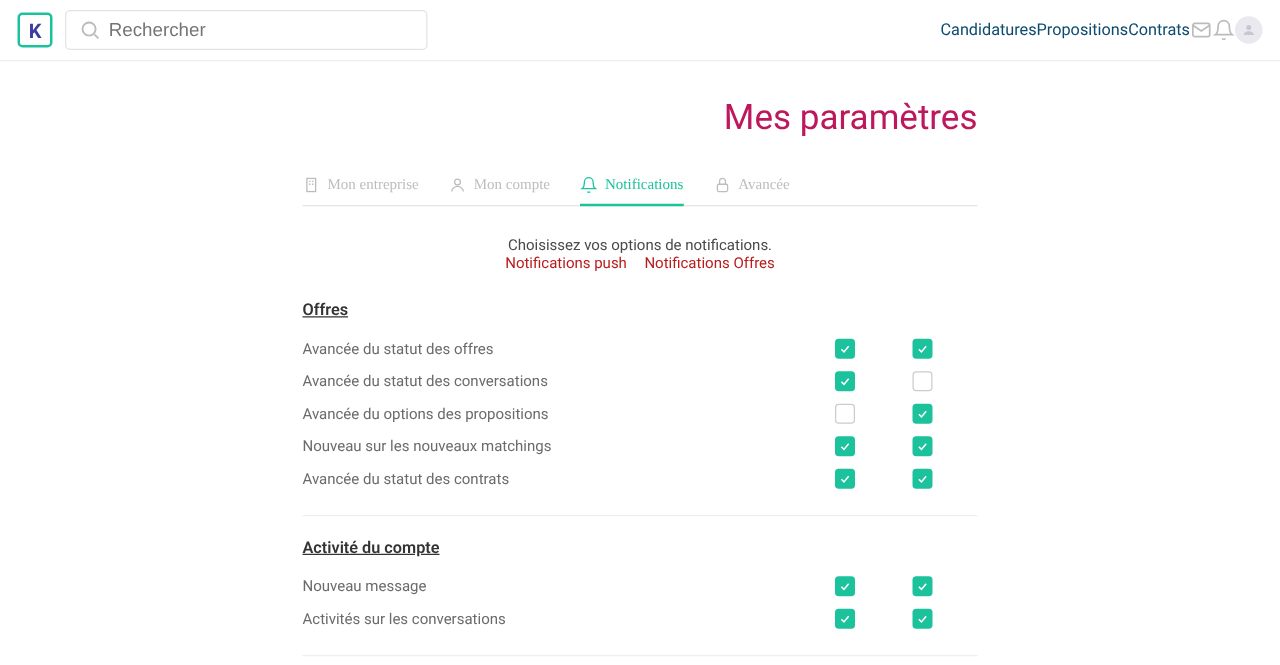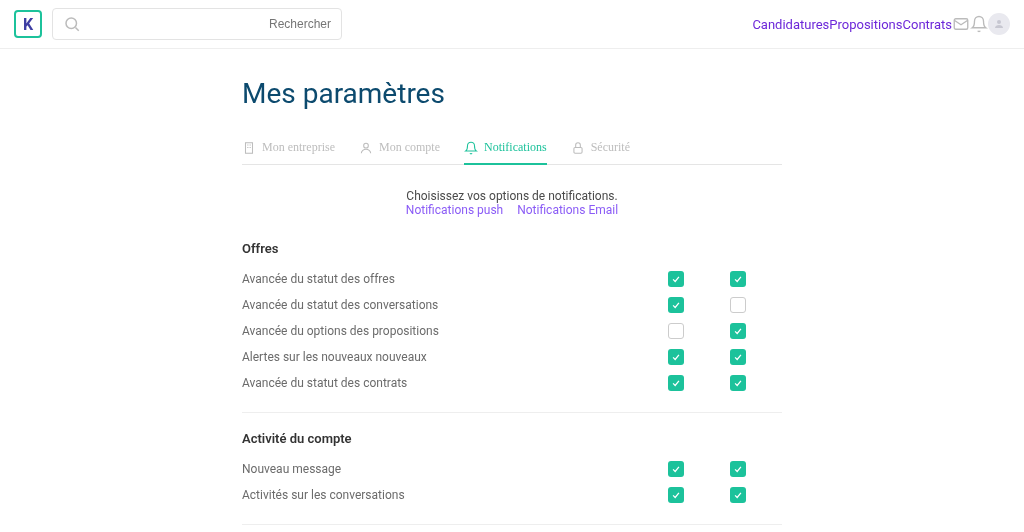--- a/index.html
+++ b/index.html
@@ -38,52 +38,51 @@
     border-radius: 4px;
     padding: 6px 10px;
     color: #aaa;
     font-size: 13px;
     gap: 6px;
   }
   .search-box input {
     border: none;
     outline: none;
     flex: 1;
-    font-size: 12px;
+    font-size: 15px;
     color: #555;
-    text-align: right;
   }
   .header-right {
     margin-left: auto;
     display: flex;
     align-items: center;
-    color: #6d28d9;
+    color: #0c4a6e;
     font-size: 13px;
   }
   .header-right .nav-link { cursor: pointer; }
   .header-icon { width: 18px; height: 18px; display:inline-flex; align-items:center; justify-content:center; }
   .avatar {
     width: 22px; height: 22px;
     border-radius: 50%;
     background: #e9e9ef;
     color: #bbb;
     display: flex; align-items:center; justify-content:center;
     font-size: 10px;
   }
 
   .page {
     max-width: 560px;
     margin: 28px auto 0;
     padding: 0 10px 40px;
   }
   .page-title {
-    text-align: left;
+    text-align: right;
     font-size: 28px;
     font-weight: 400;
-    color: #0c4a6e;
+    color: #be185d;
     margin-bottom: 22px;
   }
 
   .tabs {
     display: flex;
     align-items: center;
     gap: 24px;
     border-bottom: 1px solid #e5e5e5;
     font-size: 12px;
     color: #bdbdbd;
@@ -107,32 +106,33 @@
 
   .intro-row {
     display: flex;
     justify-content: space-between;
     align-items: center;
     padding: 24px 0 6px;
     font-size: 12px;
     color: #4a4a4a;
     flex-direction: column;
   }
-  .col-heads { display: flex; gap: 14px; font-size: 12px; color:#8b5cf6; }
+  .col-heads { display: flex; gap: 14px; font-size: 12px; color:#b91c1c; }
 
   .section {
     border-bottom: 1px solid #eee;
     padding-bottom: 16px;
     margin-top: 18px;
   }
   .section-title {
     font-size: 13px;
     font-weight: 600;
     color: #333;
     margin-bottom: 10px;
+    text-decoration: underline;
   }
   .row {
     display: flex;
     align-items: center;
     font-size: 12px;
     color: #6b6b6b;
     padding: 5px 0;
   }
   .row-label { flex: 1; }
   .checks { display:flex; align-items:center; gap: 46px; padding-right: 36px; }
@@ -240,29 +240,29 @@
         </span>
         <span>Notifications</span>
       </div>
       <div class="tab">
         <span class="tab-icon">
           <svg viewBox="0 0 24 24" fill="none" stroke="currentColor" stroke-width="1.8">
             <rect x="5" y="11" width="14" height="10" rx="2"></rect>
             <path d="M8 11V7a4 4 0 0 1 8 0v4"></path>
           </svg>
         </span>
-        <span>Sécurité</span>
+        <span>Avancée</span>
       </div>
     </div>
 
   <div class="intro-row">
     <span>Choisissez vos options de notifications.</span>
     <span class="col-heads">
       <span>Notifications push</span>
-      <span>Notifications Email</span>
+      <span>Notifications Offres</span>
     </span>
   </div>
 
   <div>
       <div class="section">
         <div class="section-title">Offres</div>
         <div class="row">
           <span class="row-label">Avancée du statut des offres</span>
           <span class="checks">
             <span class="chk on">
@@ -293,21 +293,21 @@
           <span class="checks">
             <span class="chk off"></span>
             <span class="chk on">
               <svg viewBox="0 0 24 24" fill="none" stroke="#fff" stroke-width="3">
                 <polyline points="5,13 10,18 19,7"></polyline>
               </svg>
             </span>
           </span>
         </div>
         <div class="row">
-          <span class="row-label">Alertes sur les nouveaux nouveaux</span>
+          <span class="row-label">Nouveau sur les nouveaux matchings</span>
           <span class="checks">
             <span class="chk on">
               <svg viewBox="0 0 24 24" fill="none" stroke="#fff" stroke-width="3">
                 <polyline points="5,13 10,18 19,7"></polyline>
               </svg>
             </span>
             <span class="chk on">
               <svg viewBox="0 0 24 24" fill="none" stroke="#fff" stroke-width="3">
                 <polyline points="5,13 10,18 19,7"></polyline>
               </svg>

